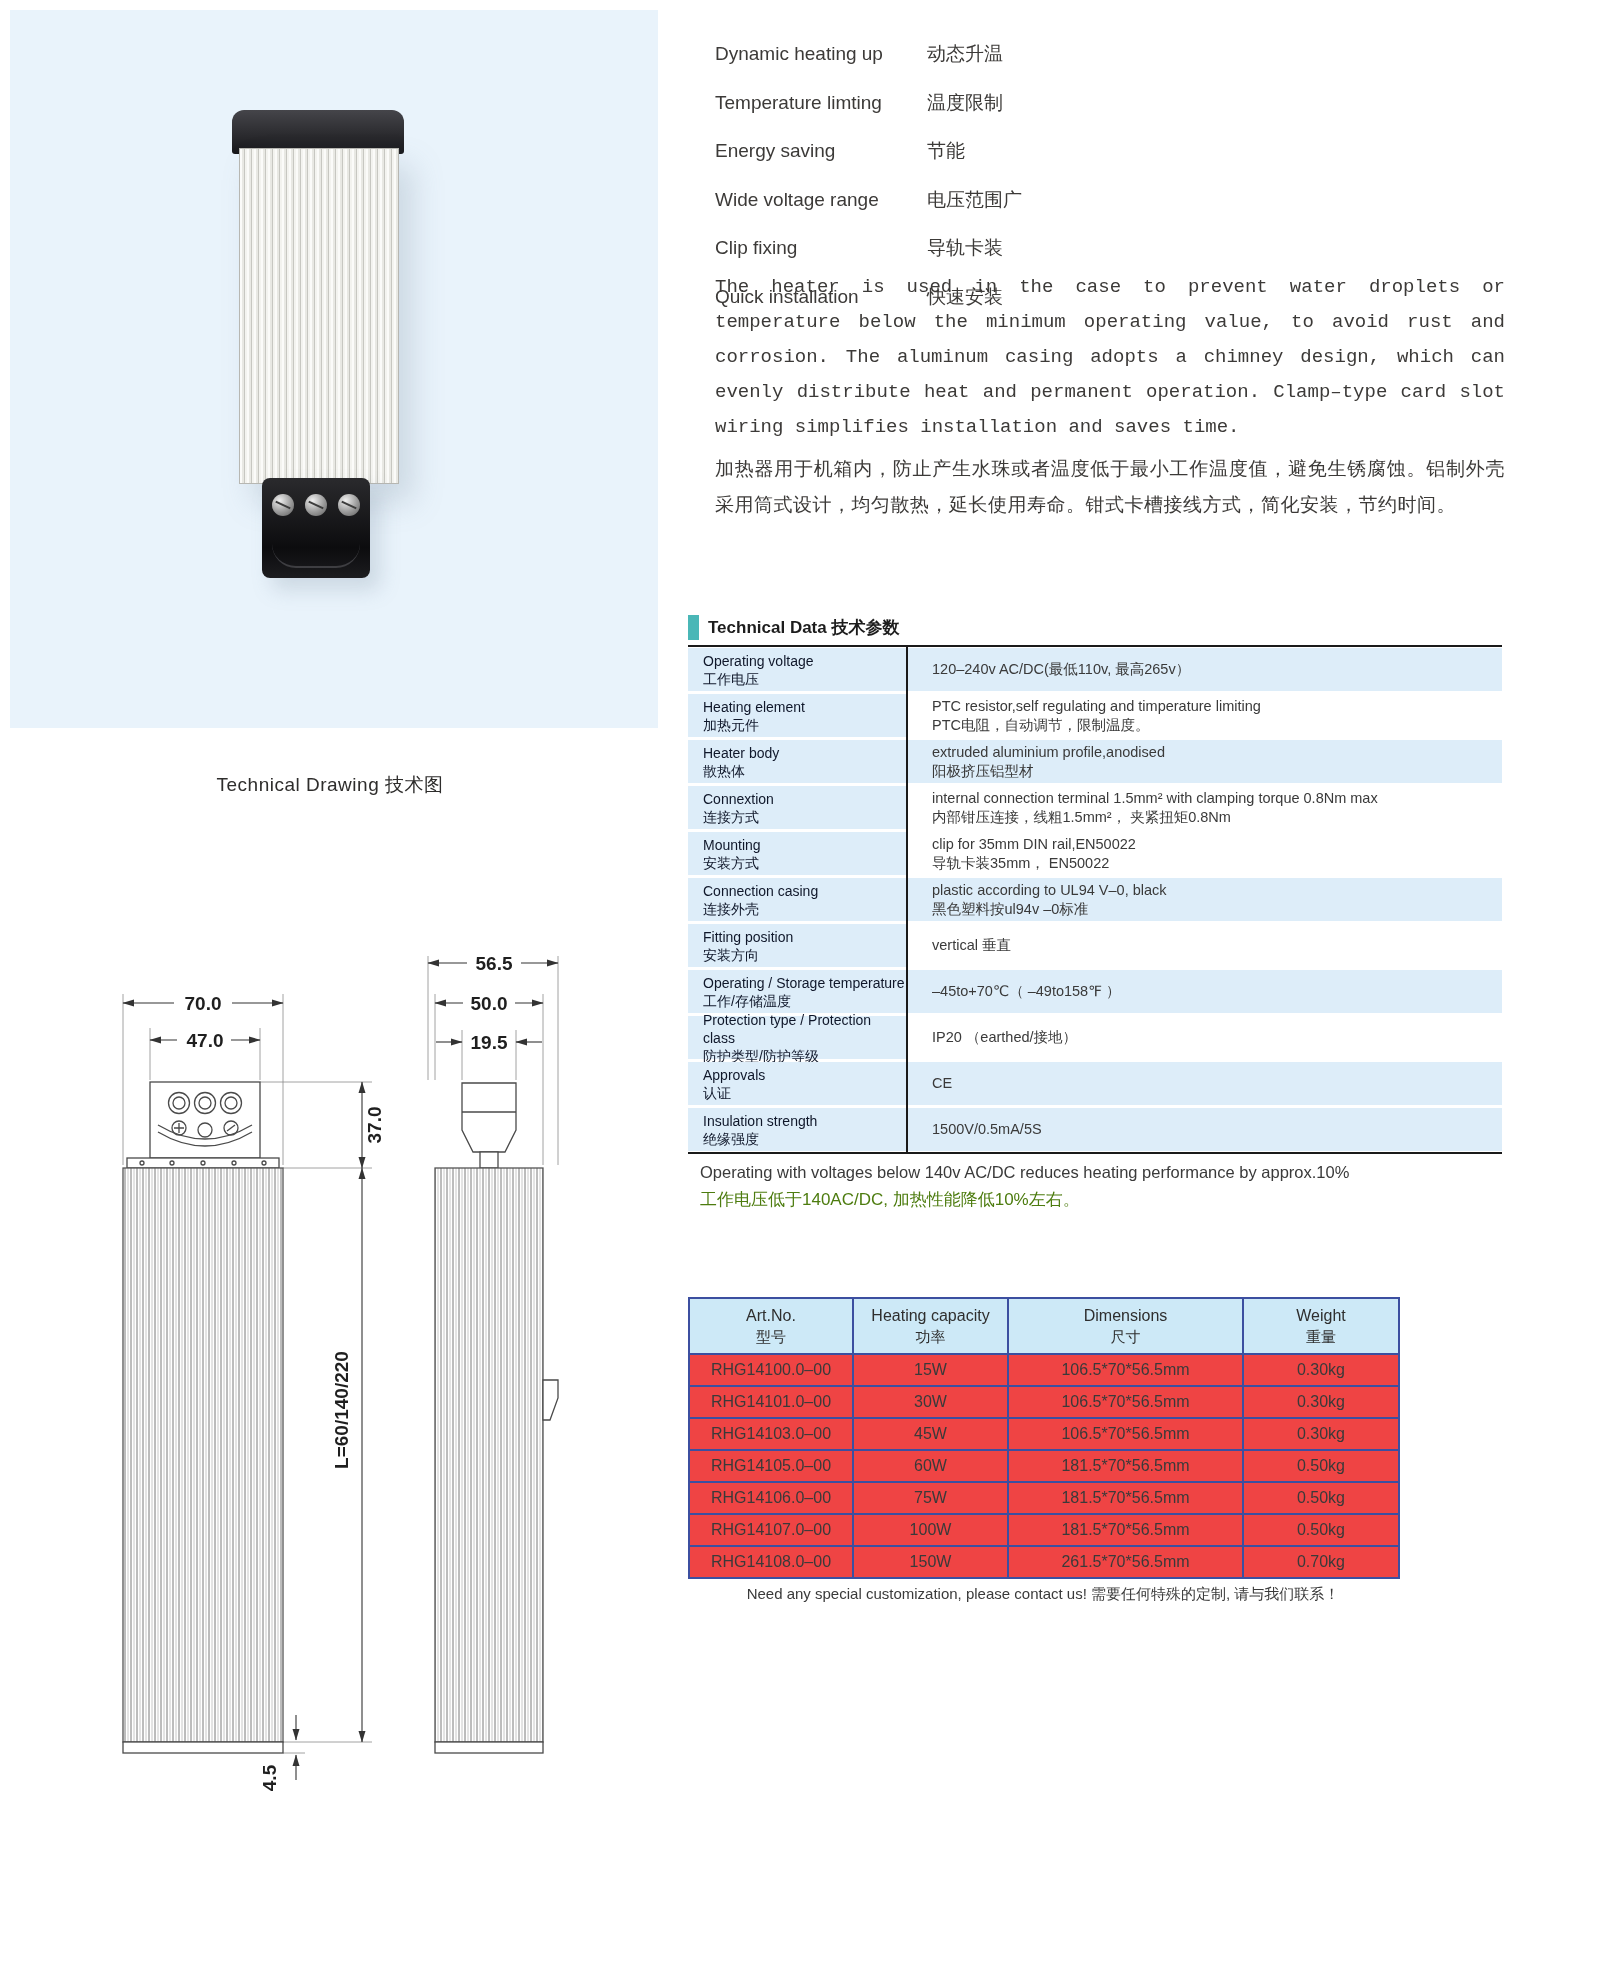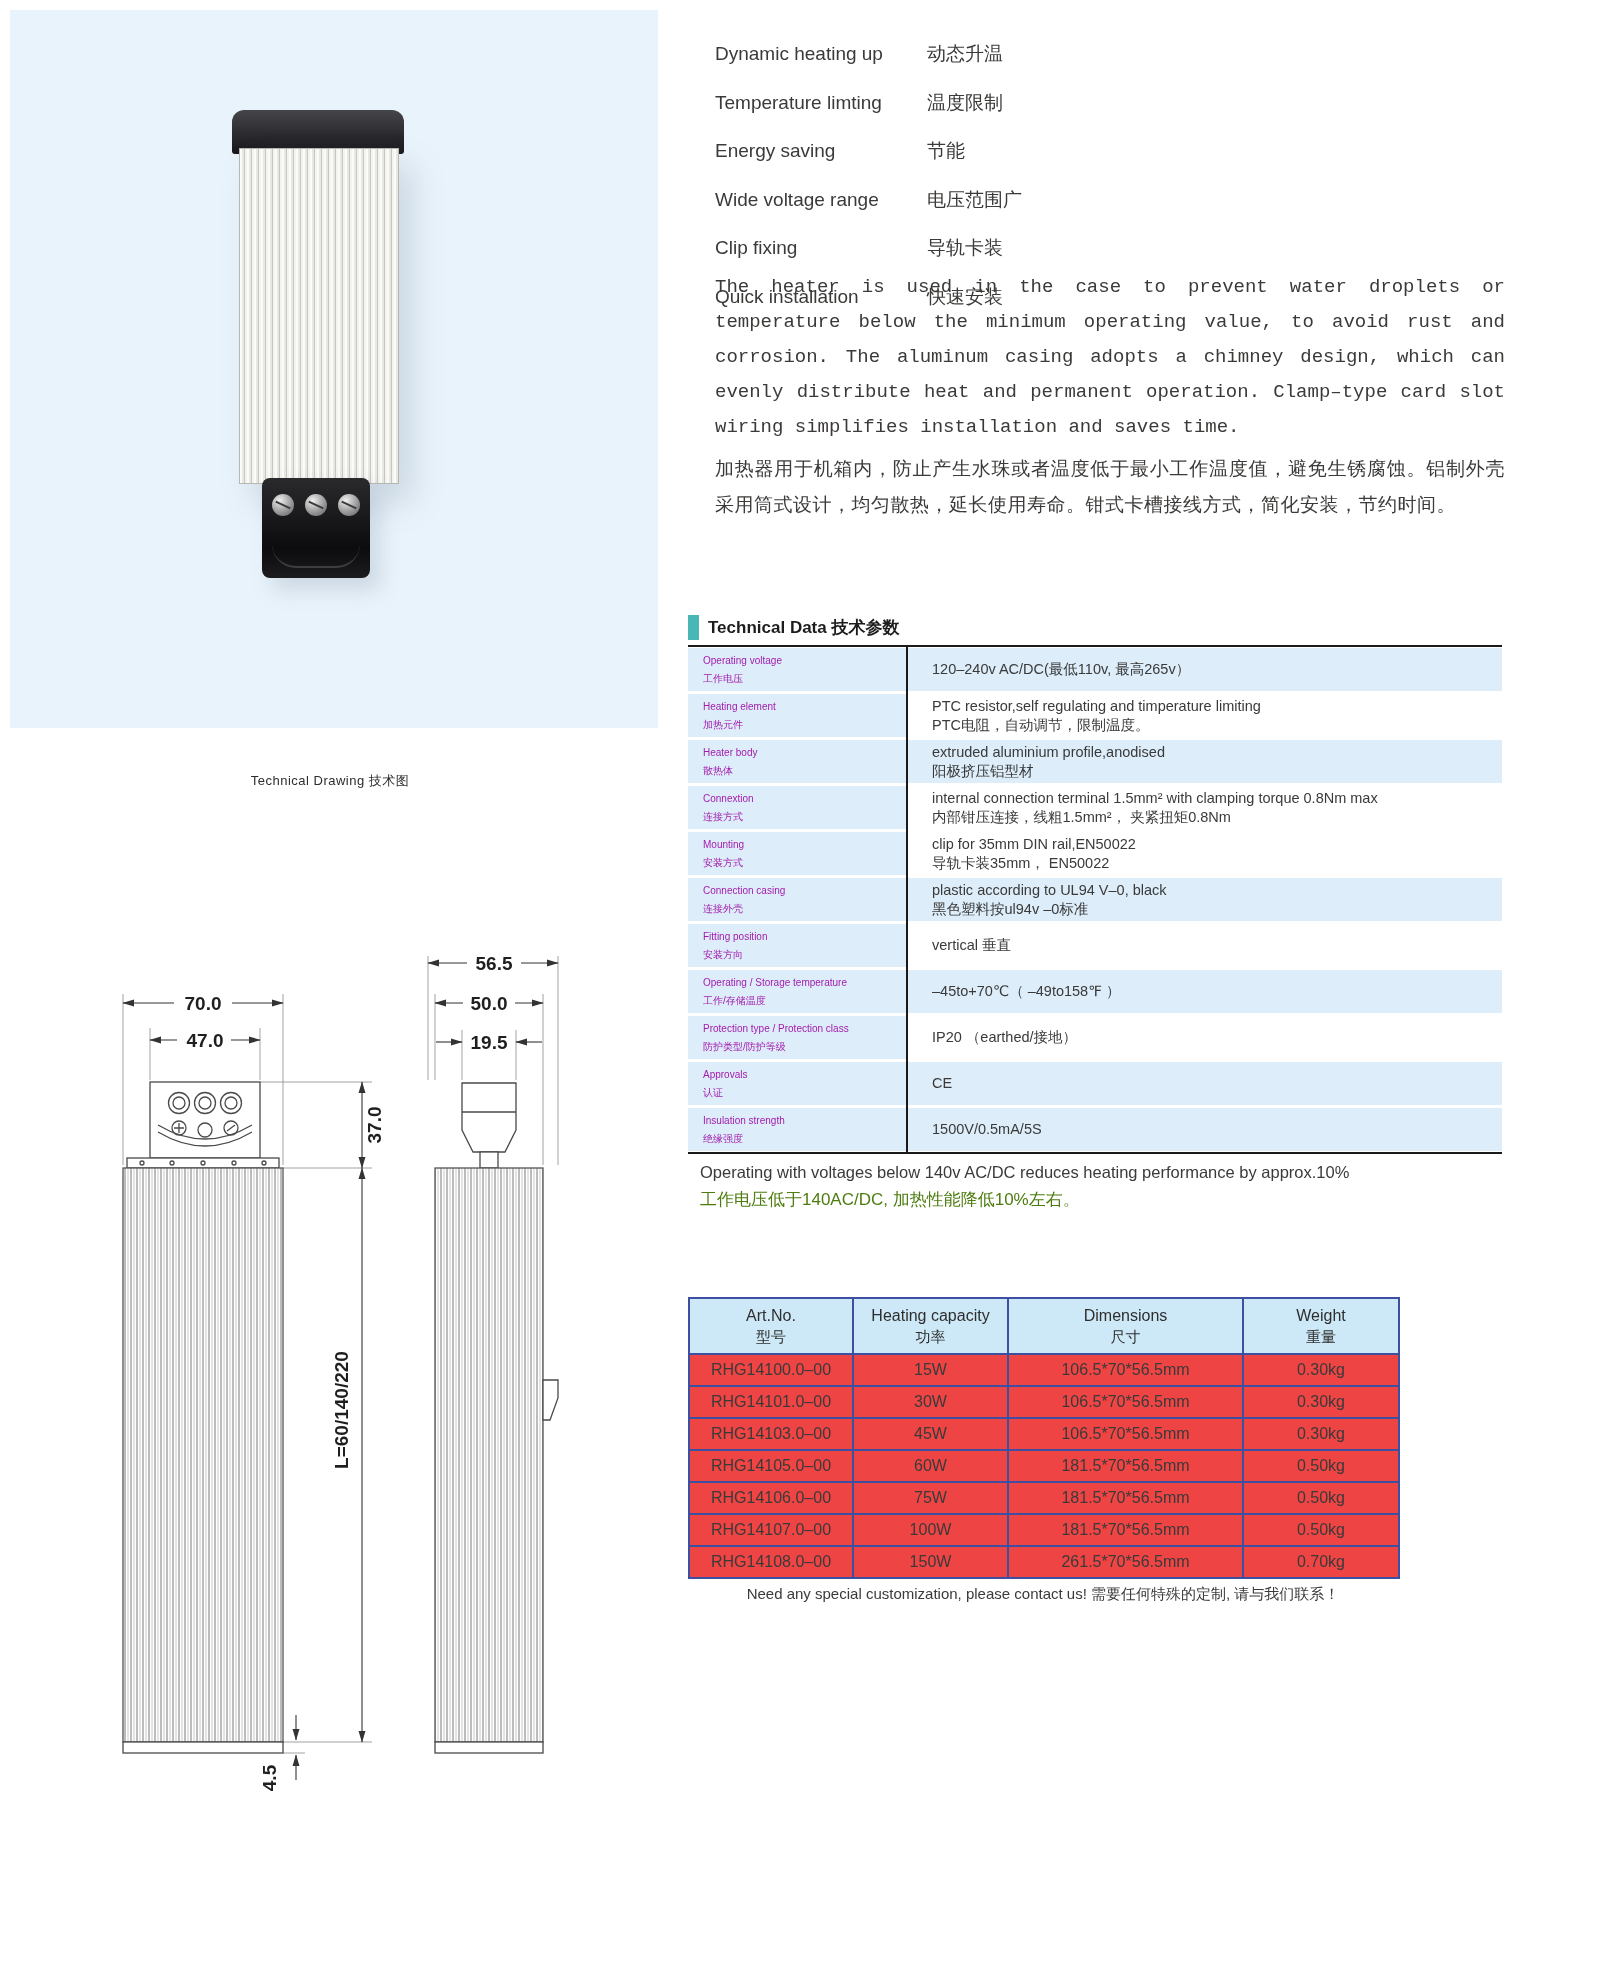--- a/index.html
+++ b/index.html
@@ -27,21 +27,21 @@
   .heater-conn .screws{display:flex;justify-content:center;gap:11px;padding-top:16px;}
   .screw{width:22px;height:22px;border-radius:50%;
     background:radial-gradient(circle at 35% 30%,#efefef,#9a9a9a 55%,#5c5c5c);
     position:relative;}
   .screw::after{content:"";position:absolute;left:3px;top:10px;width:16px;height:2px;background:#3c3c3c;transform:rotate(25deg);}
   .heater-conn::after{content:"";position:absolute;left:10px;bottom:10px;right:10px;height:22px;
     border-bottom:2px solid #3e3e42;border-radius:0 0 40px 40px;}
 
   
   .drawing-caption{position:absolute;left:150px;top:772px;width:360px;text-align:center;
-    font-size:13px;color:#2e2d2c;letter-spacing:.5px;}
+    font-size:19px;color:#2e2d2c;letter-spacing:.5px;}
   .draw-front{position:absolute;left:100px;top:950px;width:300px;height:860px;}
   .draw-side{position:absolute;left:410px;top:950px;width:180px;height:860px;}
   svg .thin{stroke:#8a8a8a;stroke-width:.8;fill:none;}
   svg .dim{stroke:#333;stroke-width:1.1;fill:none;}
   svg .out{stroke:var(--line);stroke-width:1.3;fill:none;}
   svg .outf{stroke:var(--line);stroke-width:1.3;fill:#fff;}
   svg text{font-family:"Liberation Sans","DejaVu Sans",sans-serif;font-size:19px;font-weight:bold;fill:#1f1f1f;}
 
   
   .features{position:absolute;left:715px;top:20px;}
@@ -55,21 +55,21 @@
   .td-heading{position:absolute;left:688px;top:615px;font-size:17px;font-weight:bold;color:#1c1c1c;}
   .td-heading .bar{display:inline-block;width:11px;height:25px;background:var(--teal);
     vertical-align:-7px;margin-right:9px;}
   .tech-table{position:absolute;left:688px;top:645px;width:814px;
     border-top:2px solid #1a1a1a;border-bottom:2px solid #1a1a1a;padding-top:1px;}
   .tech-divider{position:absolute;left:218px;top:0;bottom:0;width:2px;background:#1a1a1a;}
   .tech-row{display:flex;height:43px;margin-bottom:3px;}
   .tech-row:last-child{margin-bottom:1px;}
   .tech-label{width:218px;box-sizing:border-box;background:var(--rowblue);
     padding-left:15px;display:flex;flex-direction:column;justify-content:center;}
-  .tech-label span{display:block;font-size:10px;line-height:18px;color:#a21caf;}
+  .tech-label span{display:block;font-size:14px;line-height:18px;color:#0f172a;}
   .tech-value{flex:1;background:#fff;padding-left:26px;display:flex;flex-direction:column;justify-content:center;}
   .tech-value.shaded{background:var(--rowblue);}
   .tech-value .val-line{display:block;font-size:14.5px;line-height:18.5px;color:#3a3a3a;}
   .tech-note{position:absolute;left:700px;top:1158px;}
   .tech-note .note-en{font-size:16.5px;line-height:28px;color:#3a3a3a;}
   .tech-note .note-zh{font-size:17px;line-height:28px;color:#4d7c0f;}
 
   
   .order-wrap{position:absolute;left:688px;top:1297px;width:617px;}
   table.order{border-collapse:collapse;width:710px;table-layout:fixed;}

